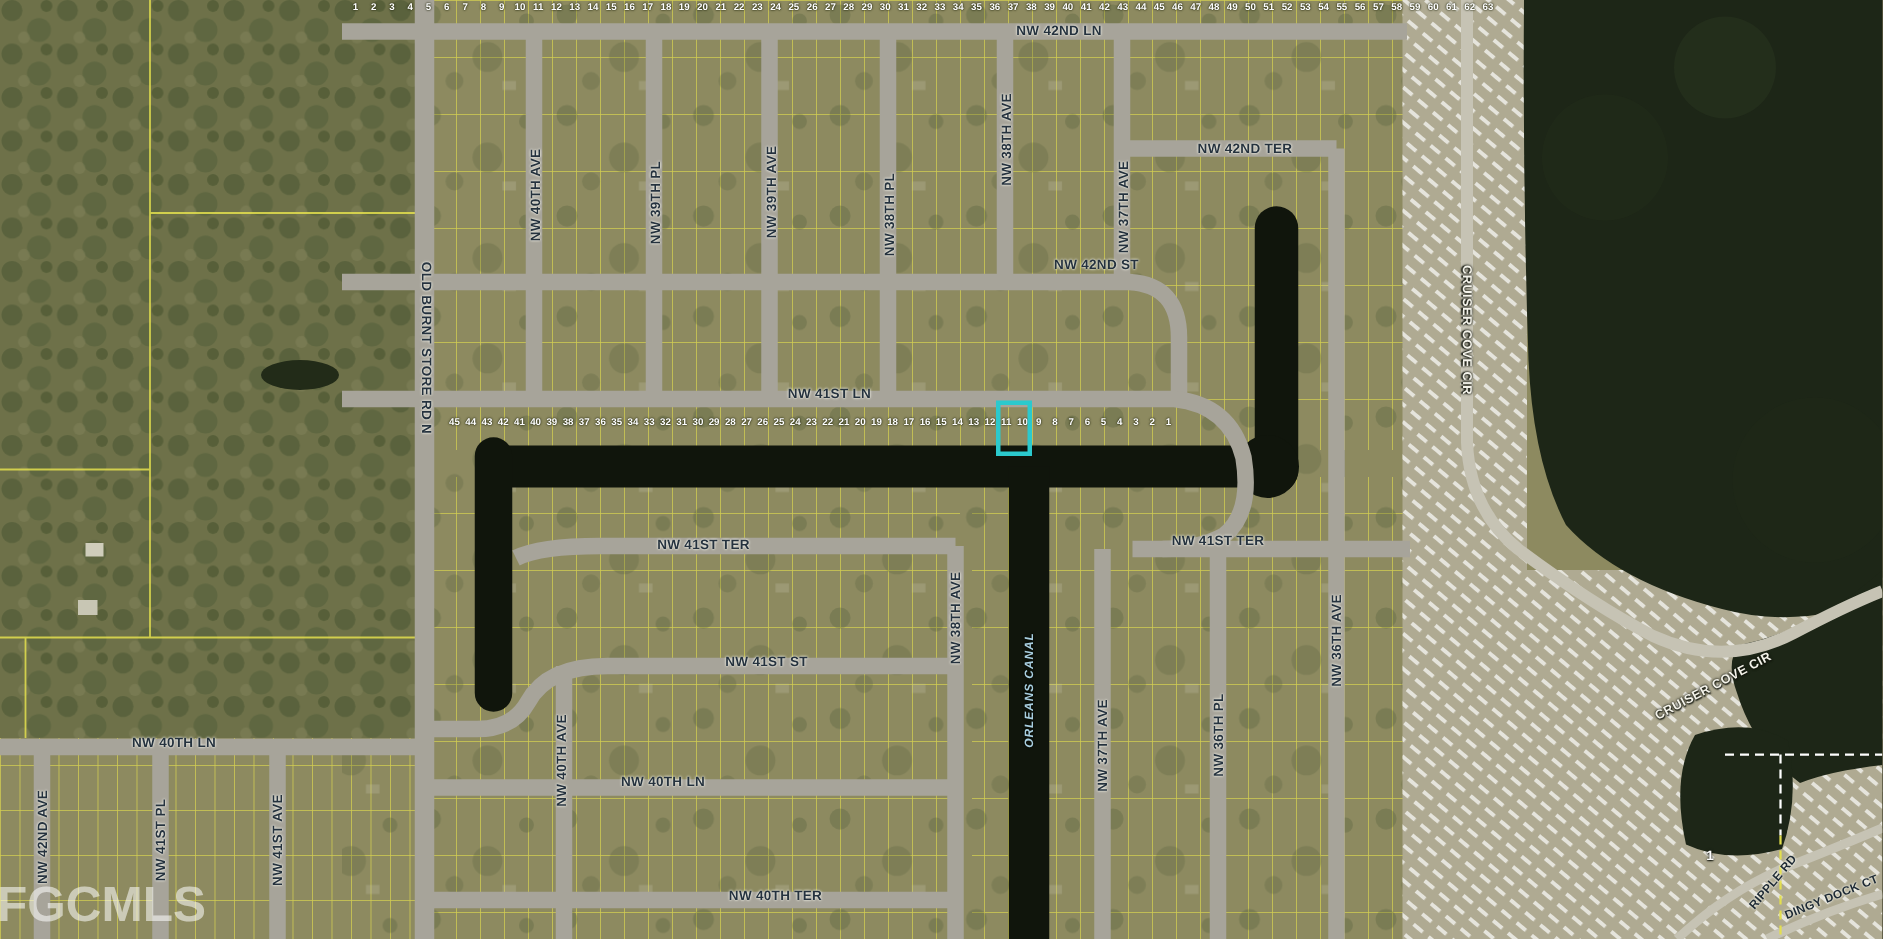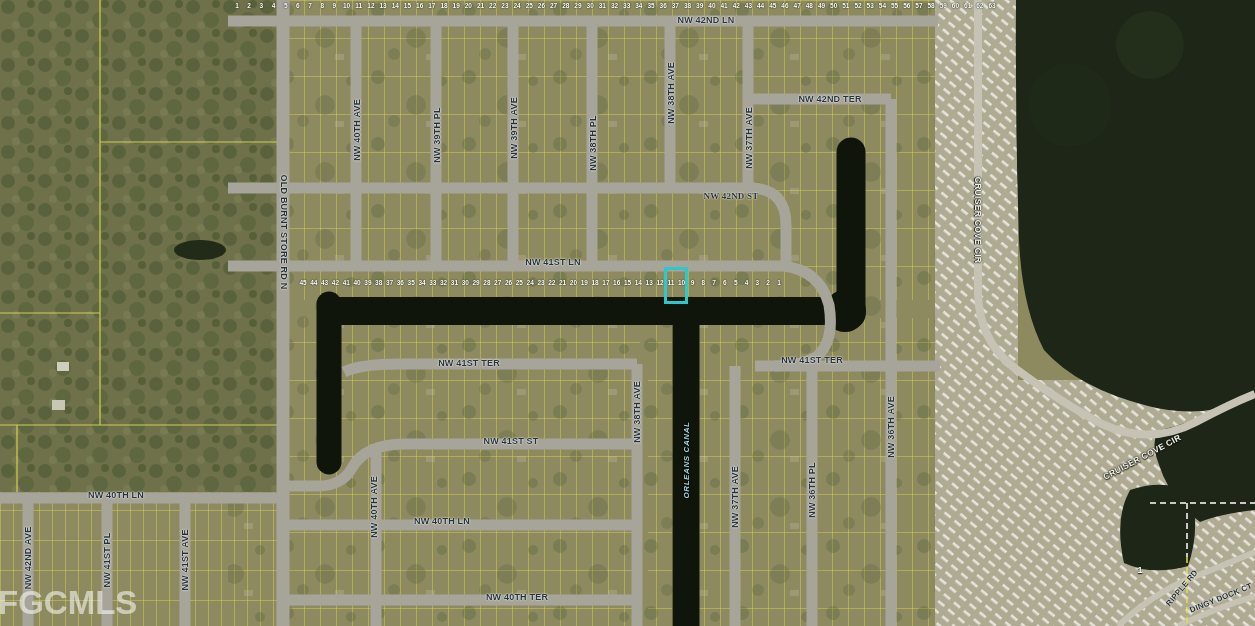--- a/index.html
+++ b/index.html
@@ -138,21 +138,21 @@
     <g fill="none">
       <path d="M1150 503 H1255 M1187 503 V557" stroke="#FFFFFF" stroke-width="1.5" stroke-dasharray="6 4"></path>
       <path d="M1187 557 V626" stroke="#E3DF4E" stroke-width="1.5" stroke-dasharray="6 4"></path>
     </g>
   </svg>
 
   <div id="overlay">
     <div id="labels-layer">
         <div class="lbl lbl-street" style="left: 706px; top: 20px; transform: translate(-50%, -50%) rotate(0deg);">NW 42ND LN</div>
         <div class="lbl lbl-street" style="left: 830px; top: 99px; transform: translate(-50%, -50%) rotate(0deg);">NW 42ND TER</div>
-        <div class="lbl lbl-street" style="left: 731px; top: 196px; transform: translate(-50%, -50%) rotate(0deg); font-family: Liberation Serif, serif;">NW 42ND ST</div>
+        <div class="lbl lbl-street" style="left: 731px; top: 176px; transform: translate(-50%, -50%) rotate(0deg);">NW 42ND ST</div>
         <div class="lbl lbl-street" style="left: 553px; top: 262px; transform: translate(-50%, -50%) rotate(0deg);">NW 41ST LN</div>
         <div class="lbl lbl-street" style="left: 469px; top: 363px; transform: translate(-50%, -50%) rotate(0deg);">NW 41ST TER</div>
         <div class="lbl lbl-street" style="left: 812px; top: 360px; transform: translate(-50%, -50%) rotate(0deg);">NW 41ST TER</div>
         <div class="lbl lbl-street" style="left: 511px; top: 441px; transform: translate(-50%, -50%) rotate(0deg);">NW 41ST ST</div>
         <div class="lbl lbl-street" style="left: 116px; top: 495px; transform: translate(-50%, -50%) rotate(0deg);">NW 40TH LN</div>
         <div class="lbl lbl-street" style="left: 442px; top: 521px; transform: translate(-50%, -50%) rotate(0deg);">NW 40TH LN</div>
         <div class="lbl lbl-street" style="left: 517px; top: 597px; transform: translate(-50%, -50%) rotate(0deg);">NW 40TH TER</div>
         <div class="lbl lbl-street" style="left: 284px; top: 232px; transform: translate(-50%, -50%) rotate(90deg);">OLD BURNT STORE RD N</div>
         <div class="lbl lbl-street" style="left: 357px; top: 130px; transform: translate(-50%, -50%) rotate(-90deg);">NW 40TH AVE</div>
         <div class="lbl lbl-street" style="left: 437px; top: 135px; transform: translate(-50%, -50%) rotate(-90deg);">NW 39TH PL</div>

